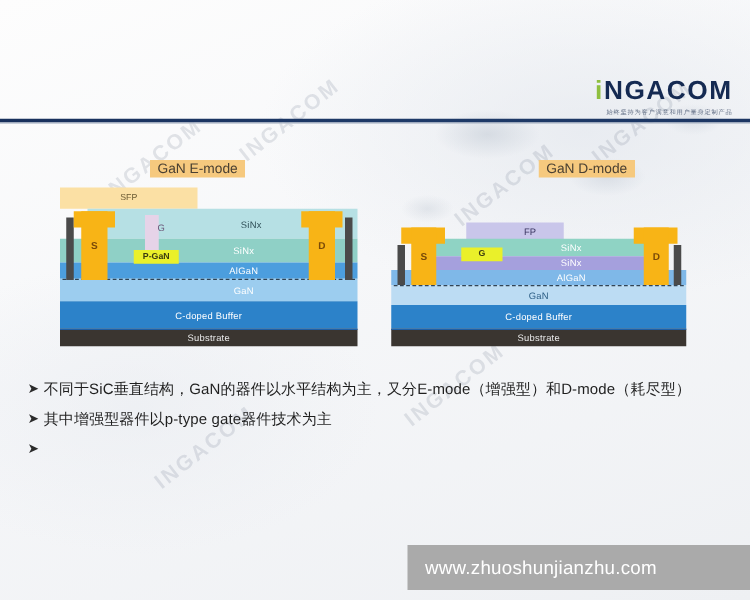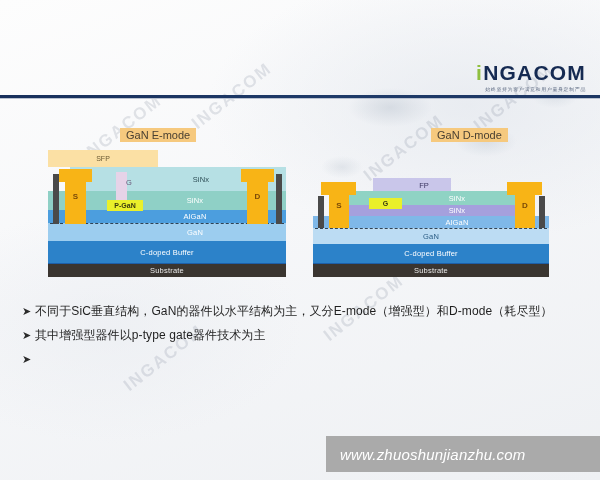--- a/index.html
+++ b/index.html
@@ -100,21 +100,21 @@
   .bullet .btxt{
     font-size:12px;color:#1f1f1f;line-height:17px;letter-spacing:.1px;white-space:nowrap;
   }
 
   
   .footer{
     position:absolute;left:326px;top:436px;width:274px;height:36px;
     background:#aaaaaa;display:flex;align-items:center;
   }
   .footer span{
-    font-size:15px;color:#ffffff;letter-spacing:.2px;padding-left:14px;font-style:italic;
+    font-size:15px;color:#ffffff;letter-spacing:.2px;padding-left:14px;
   }
 
   
   .wm{
     position:absolute;color:rgba(120,132,150,.20);font-size:17px;
     letter-spacing:2px;white-space:nowrap;pointer-events:none;
     transform:rotate(-38deg);transform-origin:left top;font-weight:bold;
   }
 </style>
 </head>

